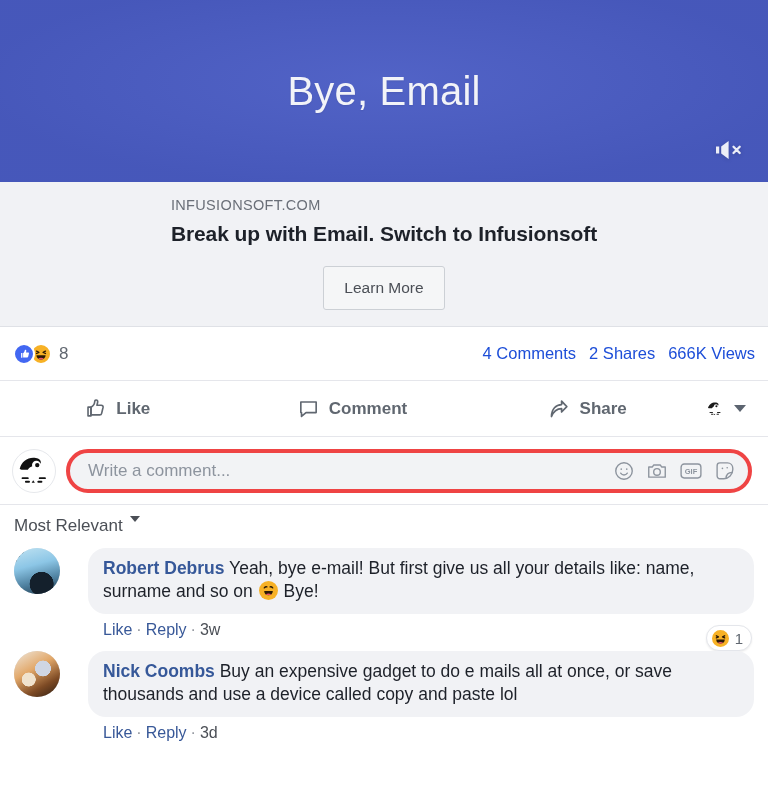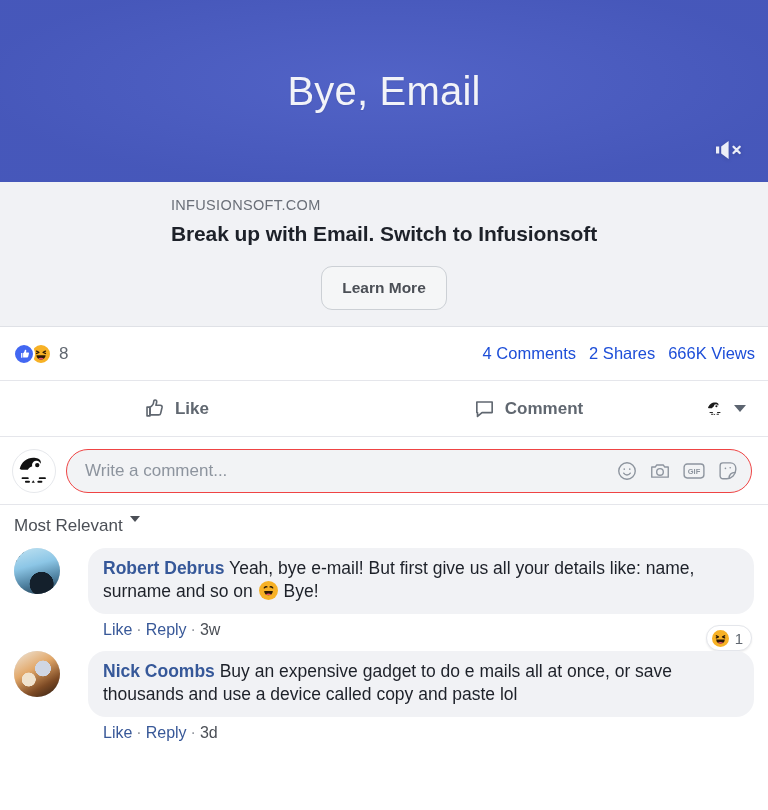--- a/index.html
+++ b/index.html
@@ -60,23 +60,23 @@
   }
   .link-title{
     font-size:21px; font-weight:bold; color:#1d2129;
     line-height:1.25; margin-bottom:7px; letter-spacing:-.1px;
   }
   .link-desc{ font-size:16.5px; color:#606770; line-height:1.3; }
   .learn-more{
     flex:0 0 auto;
     background:#f5f6f7;
     border:1px solid #ccd0d5;
-    border-radius:11px;
+    border-radius:3px;
     color:#4b4f56;
-    font-size:15.5px; font-weight:bold;
+    font-size:15.5px; font-weight:normal;
     padding:12px 20px;
     cursor:pointer; white-space:nowrap;
     align-self:center;
   }
 
   
   .stats{
     height:54px; padding:0 13px;
     display:flex; align-items:center; justify-content:space-between;
     border-bottom:1px solid #e5e6eb;
@@ -120,21 +120,21 @@
     padding:0 16px 0 12px;
     border-bottom:1px solid #e5e6eb;
   }
   .composer-avatar{
     width:44px; height:44px; border-radius:50%;
     background:#fff; border:1px solid #e6e8ec;
     flex:0 0 auto; overflow:hidden; position:relative;
   }
   .composer-box{
     flex:1 1 auto; height:44px;
-    background:#f2f3f5; border:1px solid #ef4444; border-radius:22px;
+    background:#f2f3f5; border:4px solid #ef4444; border-radius:22px;
     display:flex; align-items:center; padding:0 12px 0 18px; gap:11px;
   }
   .composer-placeholder{
     flex:1 1 auto; font-size:17px; color:#8d949e; line-height:1;
   }
   .composer-icons{ display:flex; align-items:center; gap:11px;text-align:right; }
   .cicon{ cursor:pointer; display:flex; align-items:center; justify-content:center; }
   .cicon svg{ display:block; }
 
   
@@ -251,20 +251,28 @@
       </span>
       <span class="action-label">Like</span>
     </div>
     <div class="action">
       <span>
         <svg width="23" height="23" viewBox="0 0 24 24" fill="none" stroke="#606770" stroke-width="1.7" stroke-linejoin="round">
           <path d="M4 5.2h16v11.1H9.4L4.7 20.3v-4h-.7z"></path>
         </svg>
       </span>
       <span class="action-label">Comment</span>
+    </div>
+    <div class="action">
+      <span>
+        <svg width="24" height="24" viewBox="0 0 24 24" fill="none" stroke="#606770" stroke-width="1.7" stroke-linecap="round" stroke-linejoin="round">
+          <path d="M4.5 19.5C4.5 11.8 9 7.8 14.6 7.6V4.2l5.2 5.4-5.2 5.4v-3.4c-4.6.1-8 2.4-10.1 7.9z"></path>
+        </svg>
+      </span>
+      <span class="action-label">Share</span>
     </div>
     <div class="share-as">
       <span class="mini-avatar">
         <svg width="22" height="22" viewBox="0 0 44 44" aria-hidden="true">
           <circle cx="22" cy="22" r="21" fill="#fff"></circle>
           <path d="M8 20c2-8 9-12 16-11 3 .5 5 2 5 4s-2 3-5 3l-2 .4c-3 .6-5 2-6 4H10z" fill="#1a1a1a"></path>
           <circle cx="24" cy="16.5" r="4.2" fill="#fff"></circle>
           <circle cx="24.8" cy="16.5" r="2.1" fill="#1a1a1a"></circle>
           <path d="M12 29h5M27 29h5M15 32.5h3M26 32.5h3" stroke="#1a1a1a" stroke-width="1.9" stroke-linecap="round"></path>
           <path d="M21 31.5l1.5 2.5h-3z" fill="#1a1a1a"></path>

